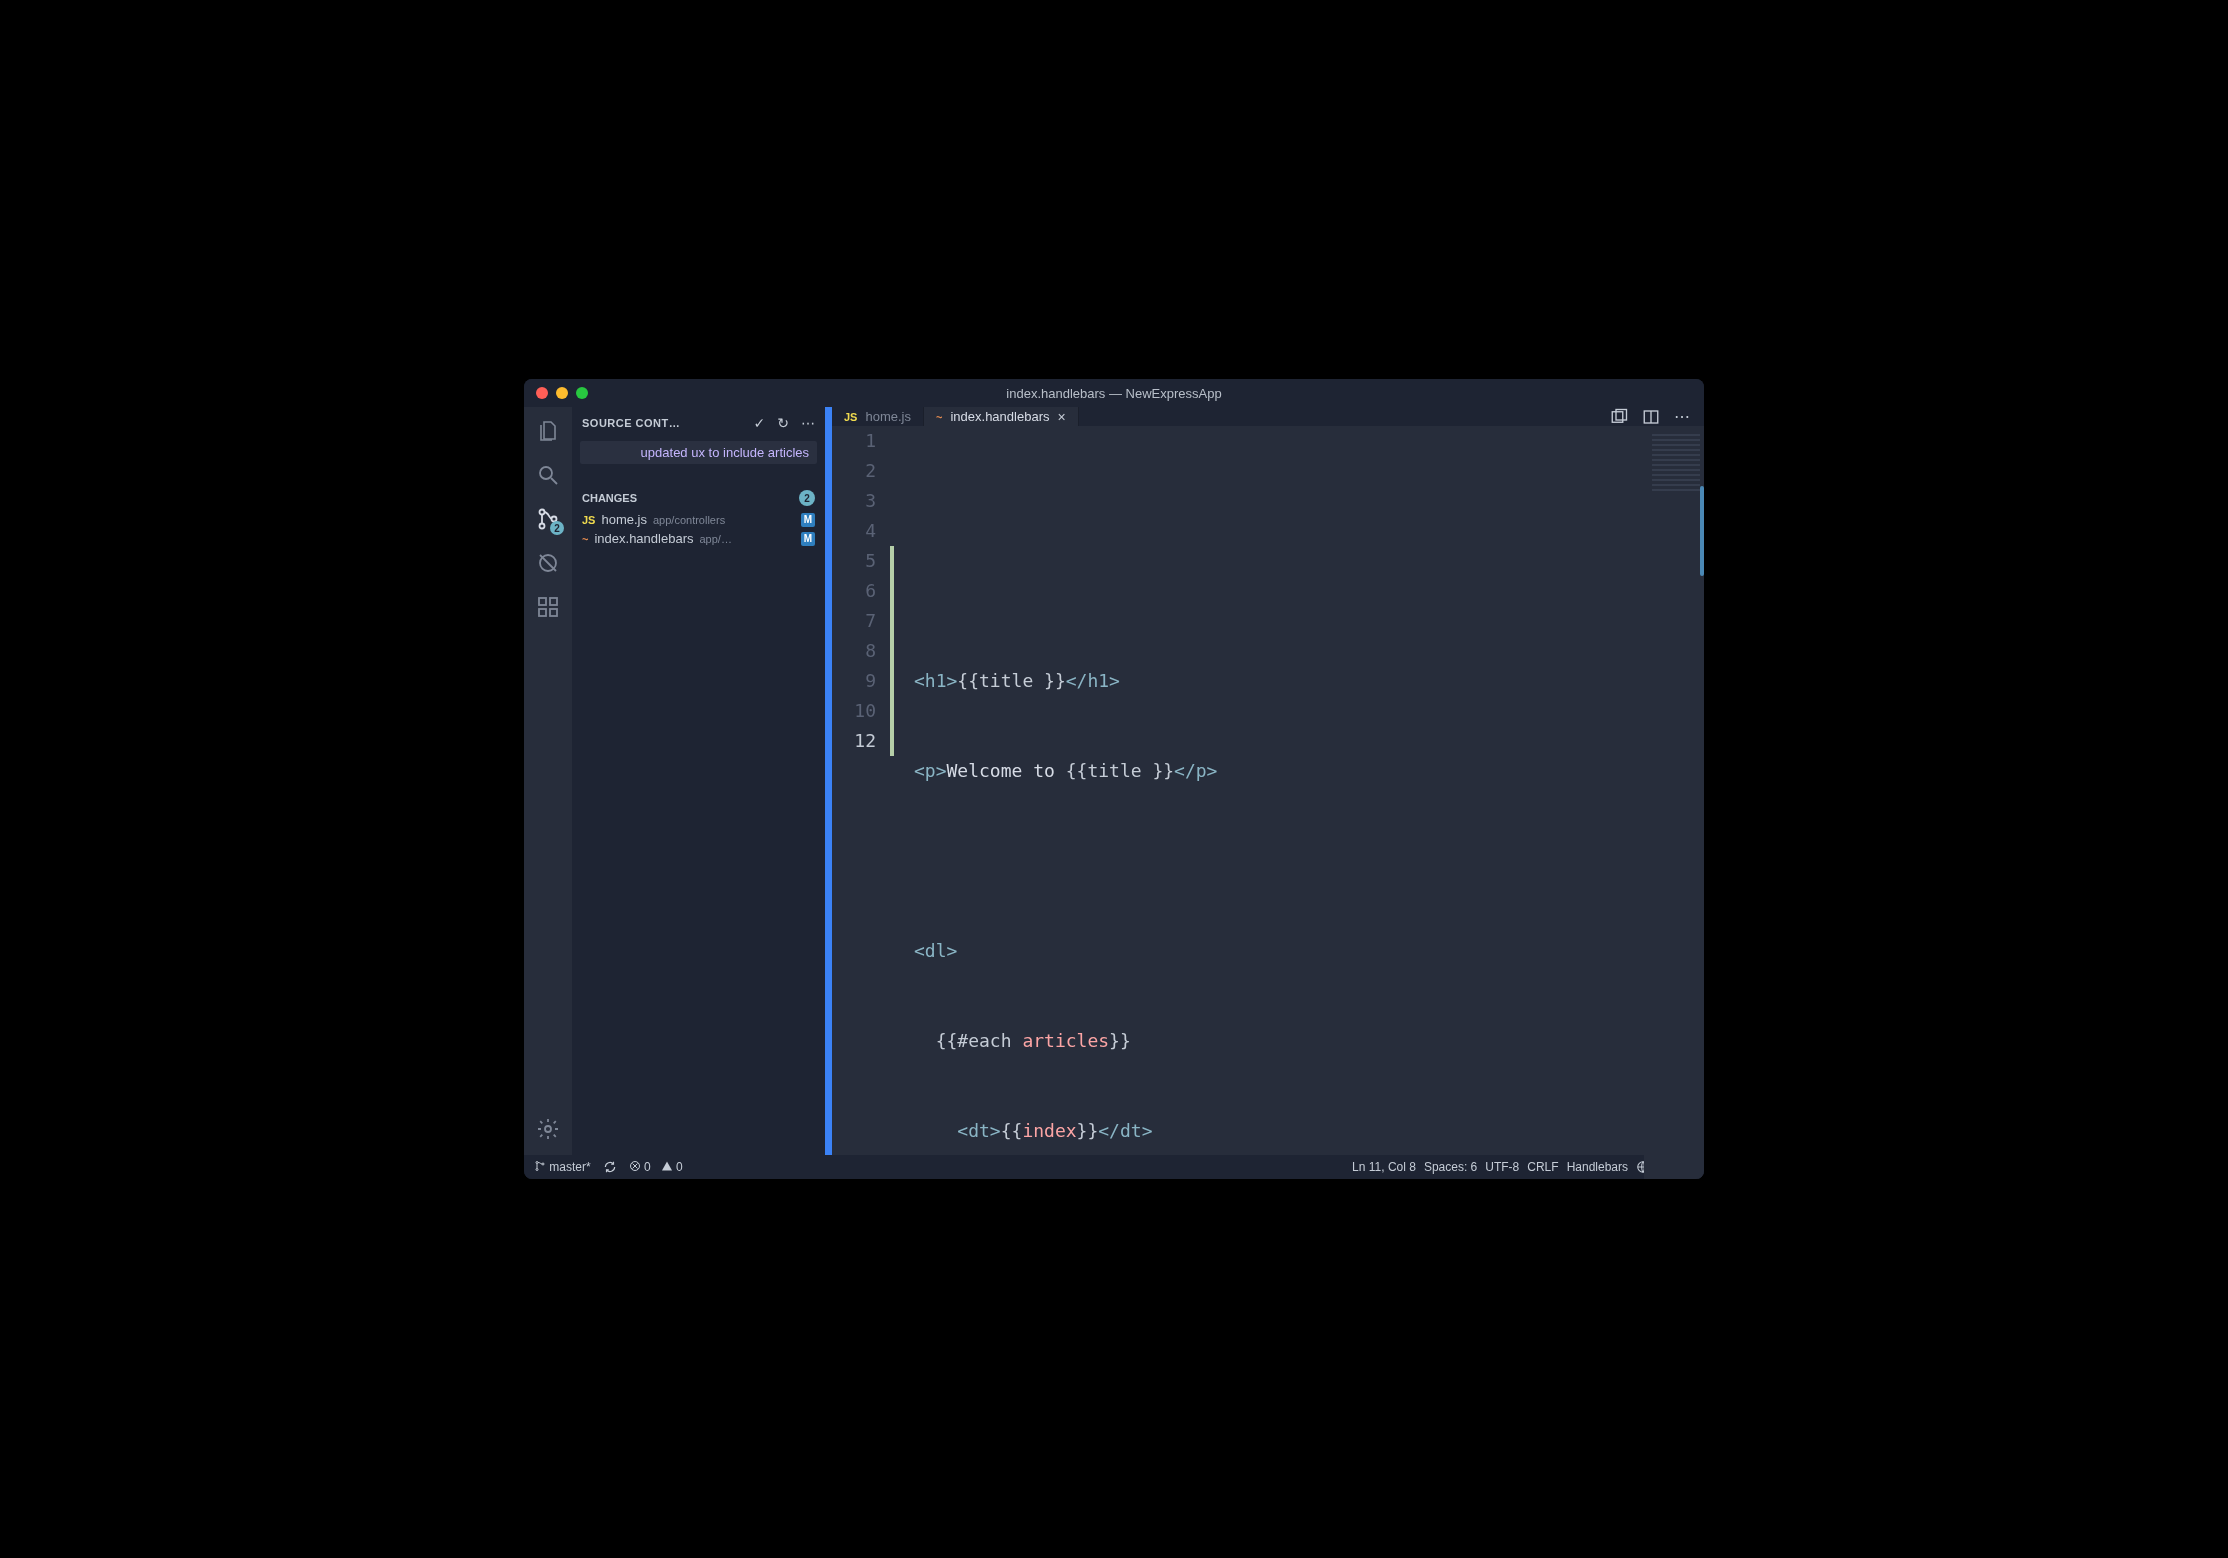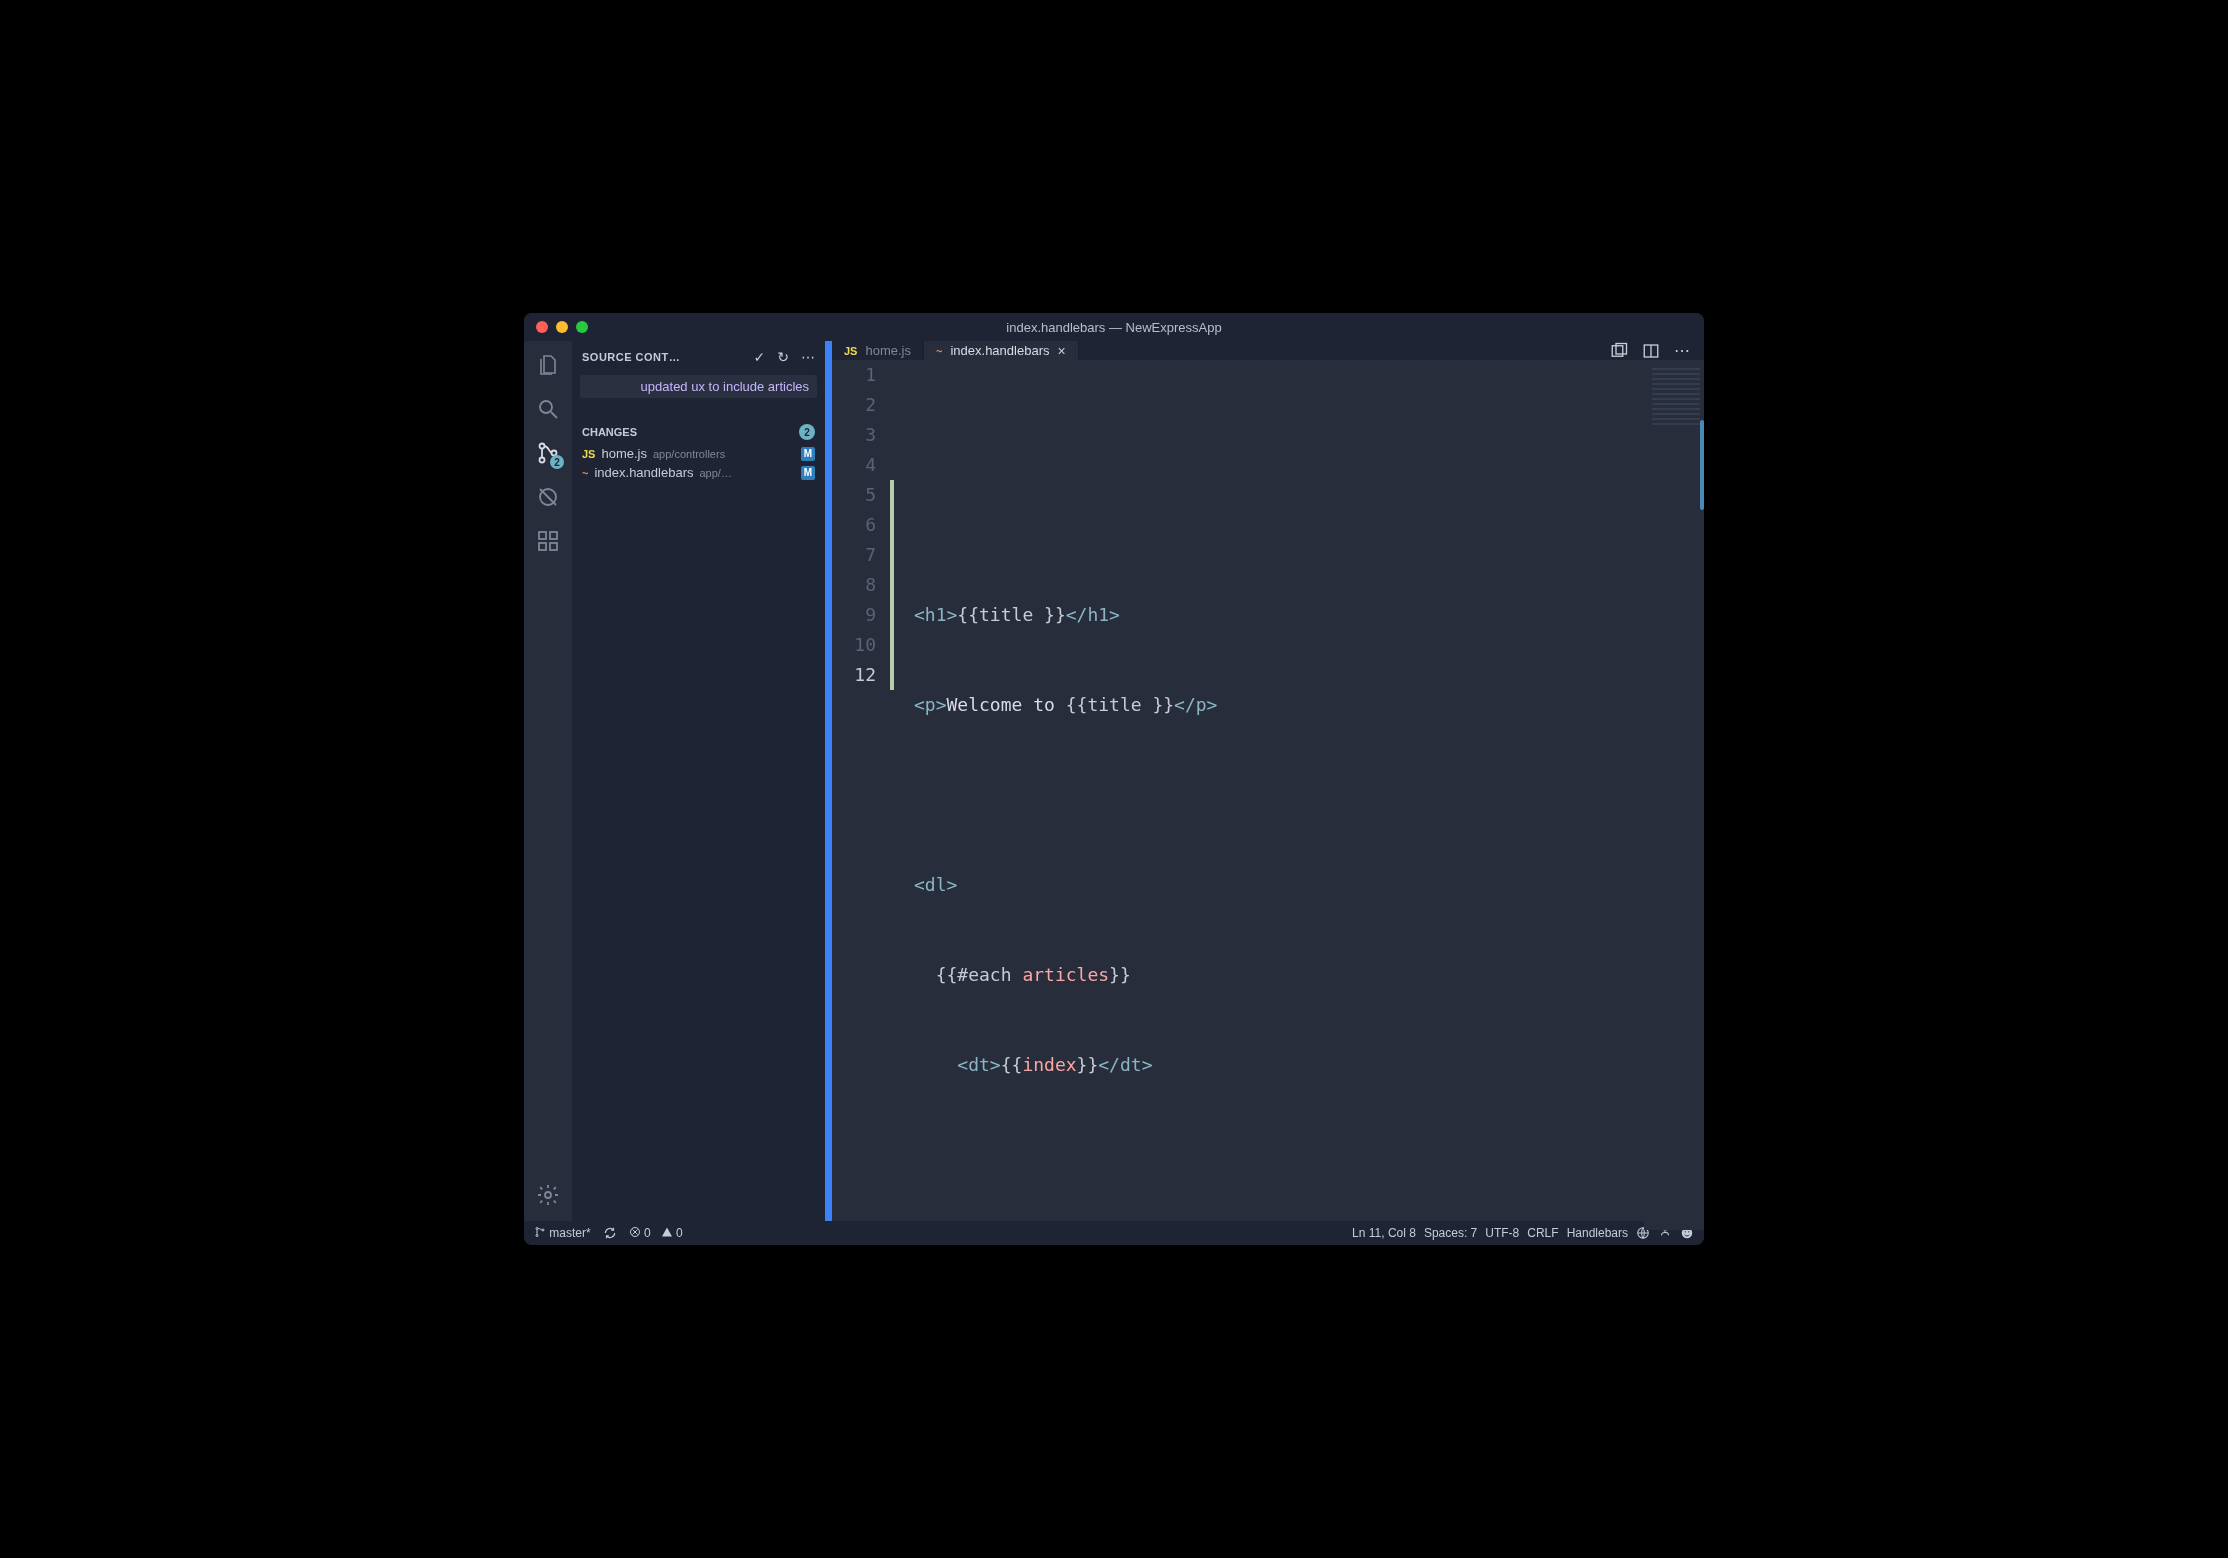--- a/index.html
+++ b/index.html
@@ -6,21 +6,21 @@
   body {
     background: #000;
     font-family: -apple-system, BlinkMacSystemFont, "Segoe UI", sans-serif;
     height: 100vh;
     display: flex;
     align-items: center;
     justify-content: center;
   }
   .window {
     width: 1180px;
-    height: 932px;
+    height: 800px;
     background: #1e2433;
     border-radius: 8px;
     overflow: hidden;
     display: flex;
     flex-direction: column;
     box-shadow: 0 20px 60px rgba(0,0,0,0.5);
   }
   .titlebar {
     height: 28px;
     background: #1e2433;
@@ -442,21 +442,21 @@
         </svg>
       <span>0</span>
       &nbsp;
       <svg style="width:12px;height:12px;display:inline;vertical-align:-1px" viewBox="0 0 24 24" fill="currentColor">
           <path d="M12 3l10 18H2z"></path>
         </svg>
       <span>0</span>
     </span>
     <div class="right">
       <span>Ln 11, Col 8</span>
-      <span>Spaces: 7</span>
+      <span>Spaces: 6</span>
       <span>UTF-8</span>
       <span>CRLF</span>
       <span>Handlebars</span>
       <span>
         <svg style="width:14px;height:14px" viewBox="0 0 24 24" fill="none" stroke="currentColor" stroke-width="1.8">
             <circle cx="12" cy="12" r="9"></circle>
             <path d="M3 12h18M12 3c3 3 3 15 0 18M12 3c-3 3-3 15 0 18"></path>
           </svg>
       </span>
       <span>

